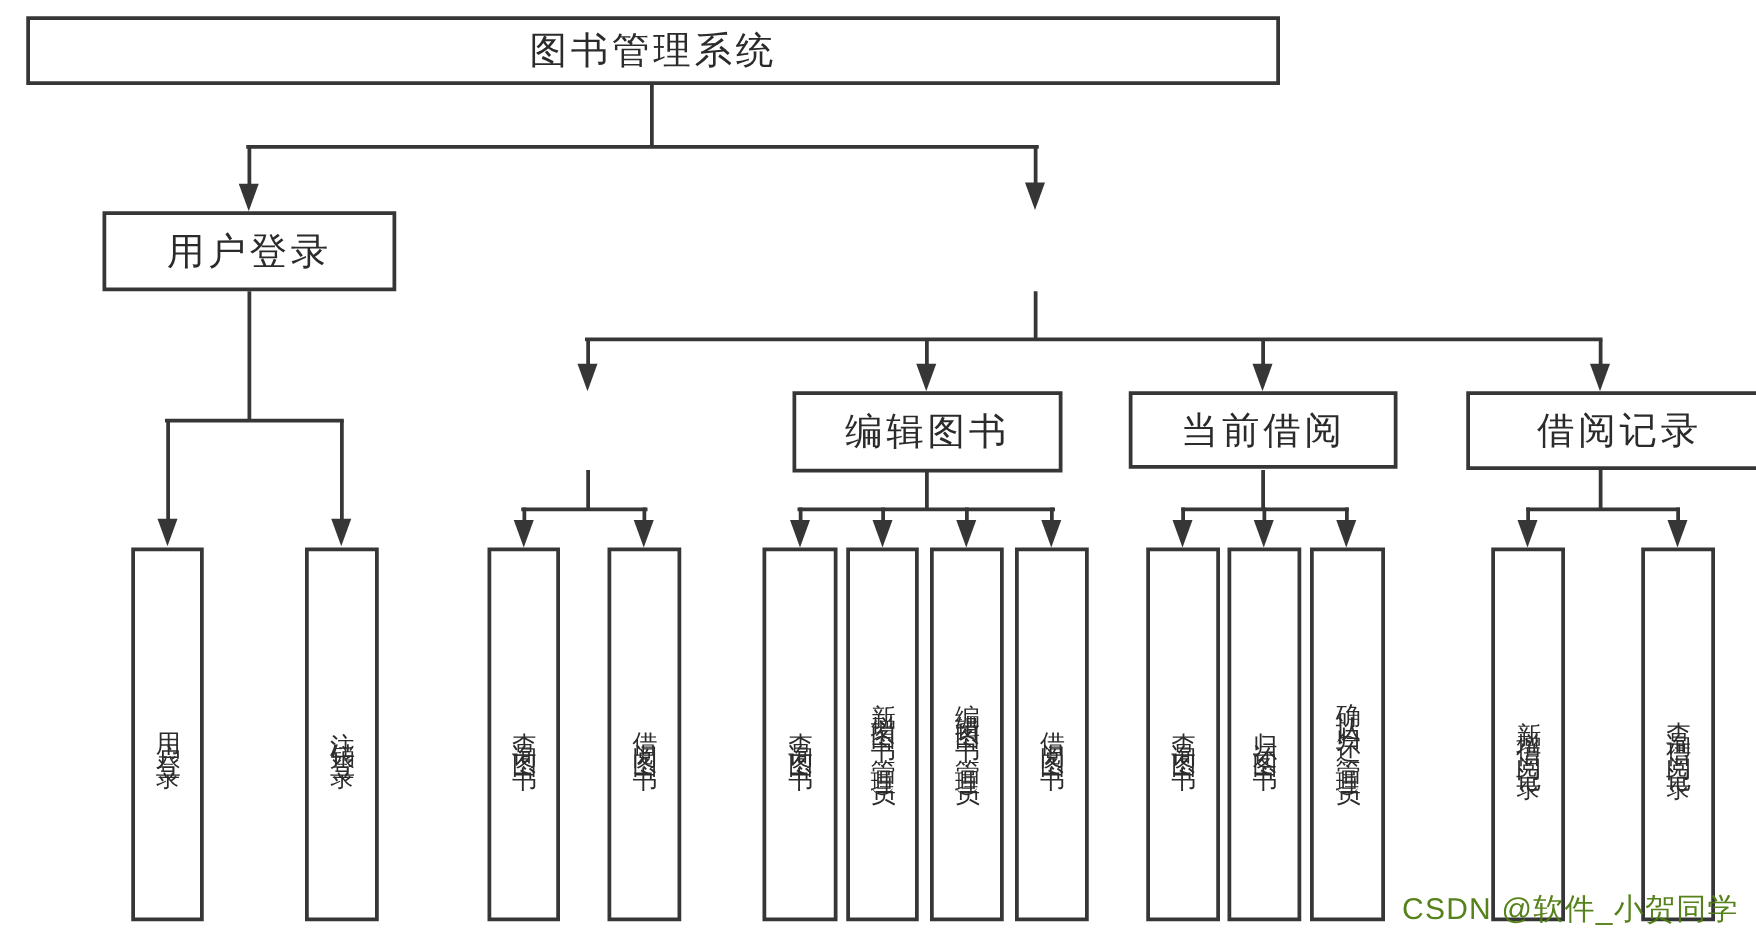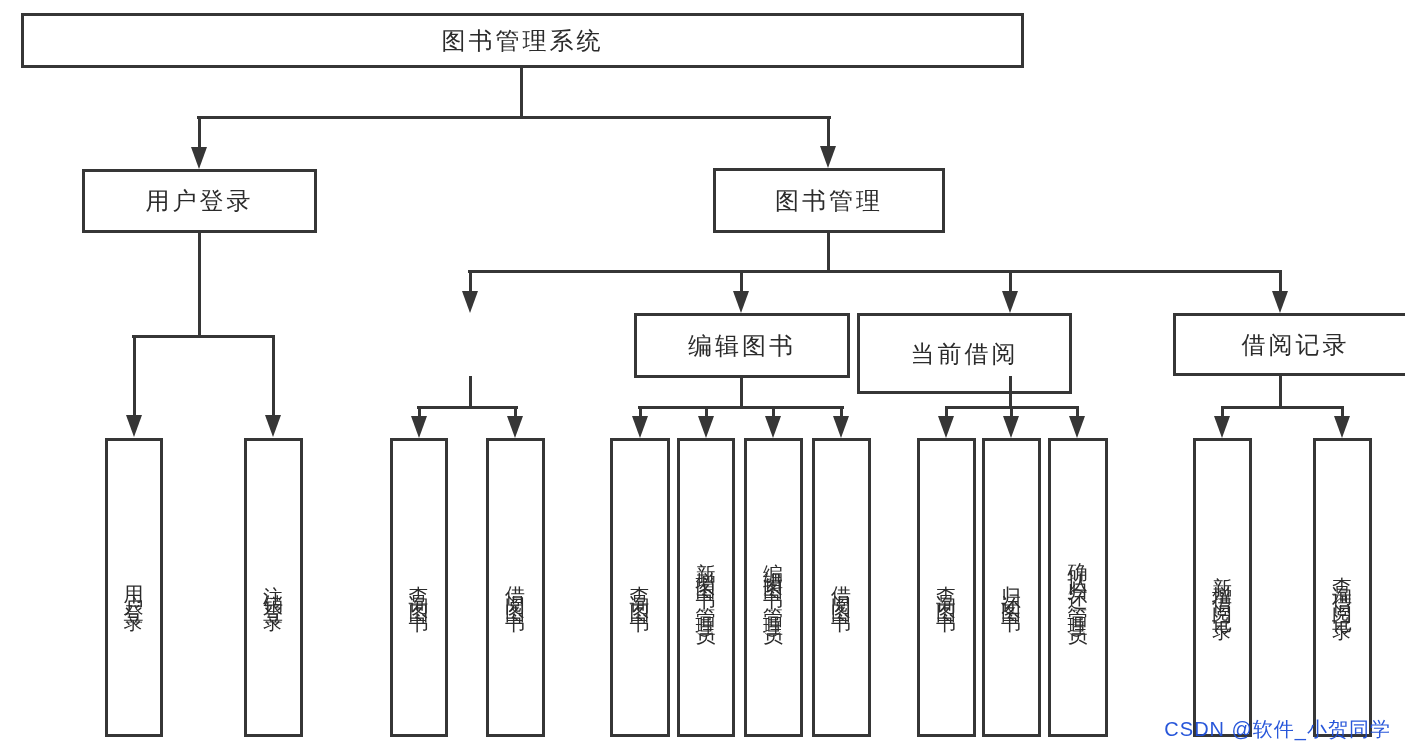--- a/index.html
+++ b/index.html
@@ -12,21 +12,21 @@
   }
   .box{
     position:absolute;
     box-sizing:border-box;
     border:3px solid #363636;
     background:#ffffff;
     display:flex;align-items:center;justify-content:center;
     color:#2b2b2b;
   }
   .hbox span{
-    font-size:24px;
+    font-size:30px;
     letter-spacing:3px;
     white-space:nowrap;
   }
   .vtext{
     writing-mode:vertical-rl;
     text-orientation:mixed;
     font-size:20px;
     line-height:1;
     letter-spacing:9px;
     color:#2b2b2b;
@@ -35,51 +35,48 @@
   .hl{position:absolute;height:3px;background:#363636;}
   .ah{
     position:absolute;width:0;height:0;
     border-left:8px solid transparent;
     border-right:8px solid transparent;
     border-top:22px solid #363636;
   }
   .watermark{
     position:absolute;
     right:14px;bottom:4px;
-    font-size:20px;
+    font-size:24px;
     letter-spacing:1px;
-    color:#1d4ed8;
+    color:#4d7c0f;
     opacity:0.95;
     z-index:10;
     white-space:nowrap;
   }
 </style>
 </head>
 <body>
 
 <div id="canvas">
 
   <div class="box hbox" style="left:21px;top:13px;width:1003px;height:55px">
     <span>图书管理系统</span>
   </div>
 
   <div class="box hbox" style="left:82px;top:169px;width:235px;height:64px">
     <span>用户登录</span>
   </div>
 
-  <div class="box hbox" style="left:713px;top:168px;width:232px;height:65px">
-    <span>图书管理</span>
-  </div>
 
 
   <div class="box hbox" style="left:634px;top:313px;width:216px;height:65px">
     <span>编辑图书</span>
   </div>
 
-  <div class="box hbox" style="left:857px;top:313px;width:215px;height:81px">
+  <div class="box hbox" style="left:903px;top:313px;width:215px;height:62px">
     <span>当前借阅</span>
   </div>
 
   <div class="box hbox" style="left:1173px;top:313px;width:245px;height:63px">
     <span>借阅记录</span>
   </div>
 
   <div class="box" style="left:105px;top:438px;width:58px;height:299px">
     <span class="vtext">用户登录</span>
   </div>

